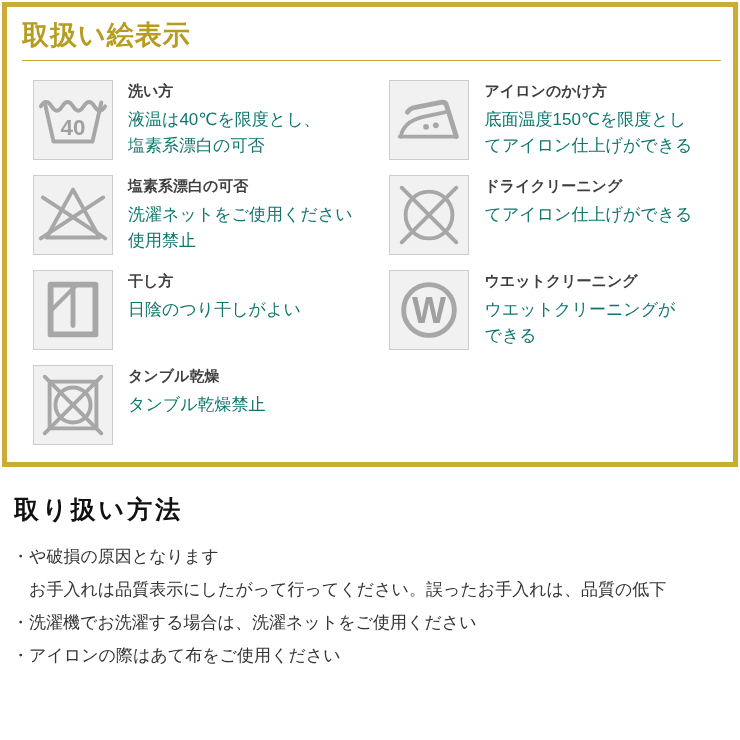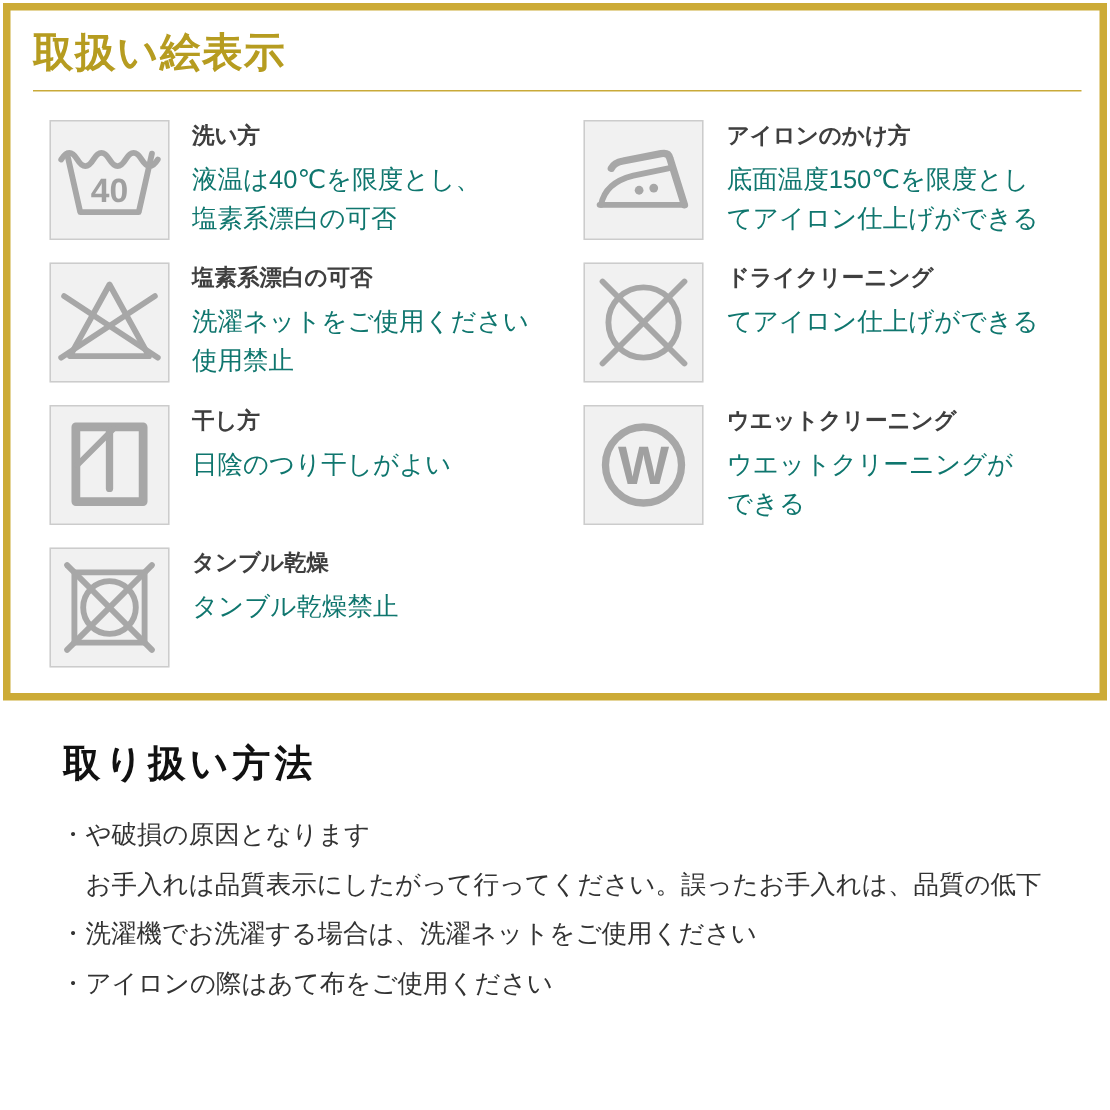--- a/index.html
+++ b/index.html
@@ -51,21 +51,21 @@
     font-family:"Liberation Sans","DejaVu Sans",sans-serif;
   }
   .itxt{padding-top:1px;min-width:0;}
   .ititle{
     font-size:15px;font-weight:bold;color:#3f3f3f;
     margin:1px 0 7px 0;line-height:1.2;
   }
   .idesc{font-size:17px;color:#0f766e;line-height:26px;}
 
   
-  .handling{padding:27px 5px 0 12px;margin-left:28px;}
+  .handling{padding:27px 5px 0 12px;}
   .handling-title{
     margin:0 0 16px 2px;
     font-size:25px;font-weight:bold;color:#111111;
     letter-spacing:3px;line-height:1.2;
   }
   .bullets{list-style:none;margin:0;padding:0;
     font-size:17px;line-height:33px;color:#333333;}
   .bullets li{display:flex;}
   .bmark{flex:none;width:17px;}
   .btext{min-width:0;}

